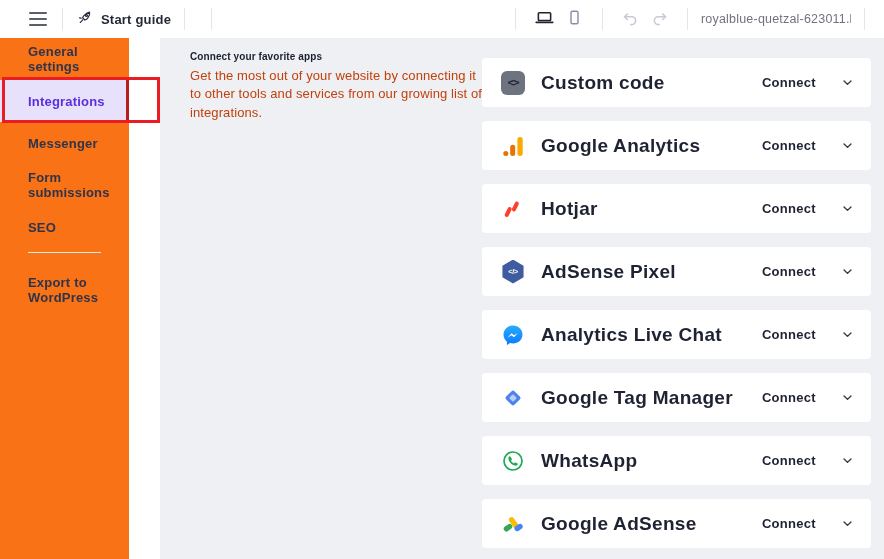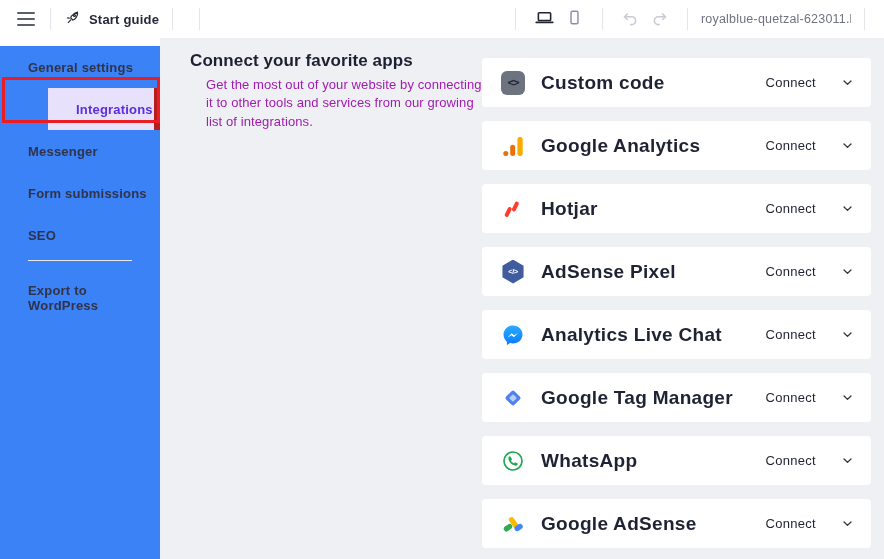--- a/index.html
+++ b/index.html
@@ -4,59 +4,59 @@
 <style>
   * { margin:0; padding:0; box-sizing:border-box; }
   html,body { background:#fff; }
   .screen {
     position:relative; width:884px; height:559px; overflow:hidden;
     font-family:"Liberation Sans", sans-serif; background:#fff;
     -webkit-font-smoothing:antialiased;
   }
 
   
-  .topbar { position:absolute; top:0; left:0; right:0; height:38px; background:#fff;
+  .topbar { position:absolute; top:0; left:12px; right:0; height:38px; background:#fff;
             display:flex; align-items:center; z-index:5; }
   .tb-left { display:flex; align-items:center; height:100%; padding-left:15px; }
   .tb-right { margin-left:auto; display:flex; align-items:center; height:100%; padding-right:6px; }
   .vdiv { width:1px; height:22px; background:#e4e5ea; margin:0 13px; flex:none; }
   .hamburger { display:flex; flex-direction:column; gap:4px; cursor:pointer; padding:4px 2px; }
   .hamburger i { display:block; width:18px; height:2.2px; background:#5b5f6b; border-radius:1px; }
   .tb-btn { display:flex; align-items:center; gap:8px; font-size:13px; font-weight:700;
             color:#262938; letter-spacing:.2px; cursor:pointer; background:none; border:none;
             font-family:inherit; }
   .icon-btn { background:none; border:none; padding:2px 5px; display:flex; align-items:center; cursor:pointer; }
   .site-name { font-size:12.5px; color:#70737f; font-weight:500; white-space:nowrap;
                max-width:150px; overflow:hidden; letter-spacing:.2px; }
 
   
-  .sidebar { position:absolute; top:46px; left:0; width:160px; bottom:0; background:#3b82f6; z-index:2; }
+  .sidebar { position:absolute; top:38px; left:0; width:129px; bottom:0; background:#f97316; z-index:2; }
   .side-item { height:42px; display:flex; align-items:center; padding-left:28px;
                font-size:13px; font-weight:700; color:#30334a; cursor:pointer; letter-spacing:.2px; }
-  .side-item.active { background:#e7e1fc; color:#5a2ee0; border-right:6px solid #b91c1c;margin-left:48px; }
+  .side-item.active { background:#e7e1fc; color:#5a2ee0; border-right:3px solid #b91c1c; }
   .side-divider { height:1px; background:#e7e8ec; margin:4px 28px 16px 28px; }
 
   
   .annotation { position:absolute; left:2px; top:77px; width:158px; height:46px;
                 border:3px solid #ea1c24; z-index:40; pointer-events:none; }
 
   
   .content { position:absolute; top:38px; left:160px; right:0; bottom:0; background:#eef0f4; }
   .intro { position:absolute; left:30px; top:13px; width:296px; }
-  .intro h3 { font-size:17px; font-weight:700; color:#1d2030; margin-bottom:5px; letter-spacing:.1px; }
-  .intro p { font-size:13px; color:#a21caf; line-height:1.42; letter-spacing:.1px;margin-left:16px; }
+  .intro h3 { font-size:10px; font-weight:700; color:#1d2030; margin-bottom:5px; letter-spacing:.1px; }
+  .intro p { font-size:13px; color:#c2410c; line-height:1.42; letter-spacing:.1px; }
 
   .cards { position:absolute; left:322px; top:20px; right:13px;
            display:flex; flex-direction:column; gap:14px; }
   .card { height:49px; background:#fff; border-radius:4px; display:flex; align-items:center;
           padding:0 16px 0 18px; }
   .app-icon { width:26px; height:26px; display:flex; align-items:center; justify-content:center;
               margin-right:15px; flex:none; }
   .app-name { font-size:19px; font-weight:700; color:#1f2232; letter-spacing:.3px; flex:1; }
-  .connect { font-size:13px; font-weight:400; color:#1f2232; letter-spacing:.3px;
+  .connect { font-size:13px; font-weight:700; color:#1f2232; letter-spacing:.3px;
              background:none; border:none; font-family:inherit; cursor:pointer; margin-right:24px; }
   .chev { display:flex; align-items:center; cursor:pointer; }
 
   
   .sq-code { width:24px; height:24px; background:#6d7480; border-radius:6px; color:#1d2230;
              font-size:11px; font-weight:700; display:flex; align-items:center; justify-content:center;
              letter-spacing:-1px; font-family:"DejaVu Sans Mono", monospace; }
   .hex { width:24px; height:24px; background:#3f5d9e;
          clip-path:polygon(50% 0%,94% 26%,94% 74%,50% 100%,6% 74%,6% 26%);
          color:#fff; font-size:7.5px; font-weight:700; display:flex; align-items:center;

